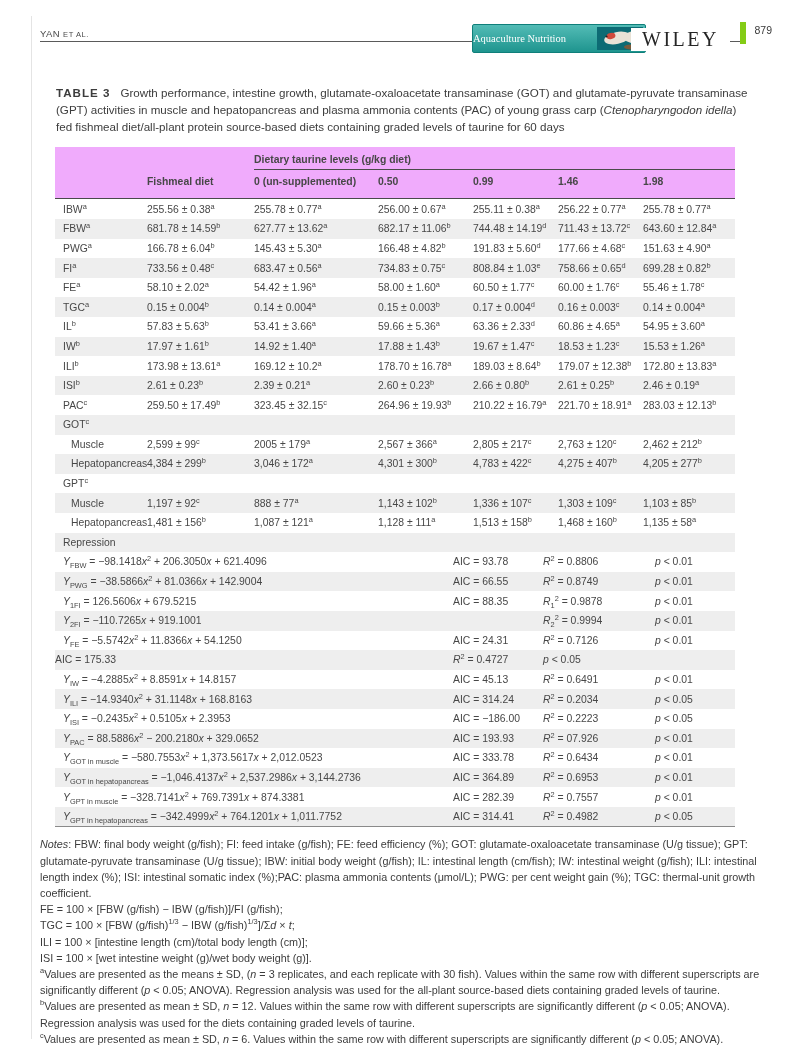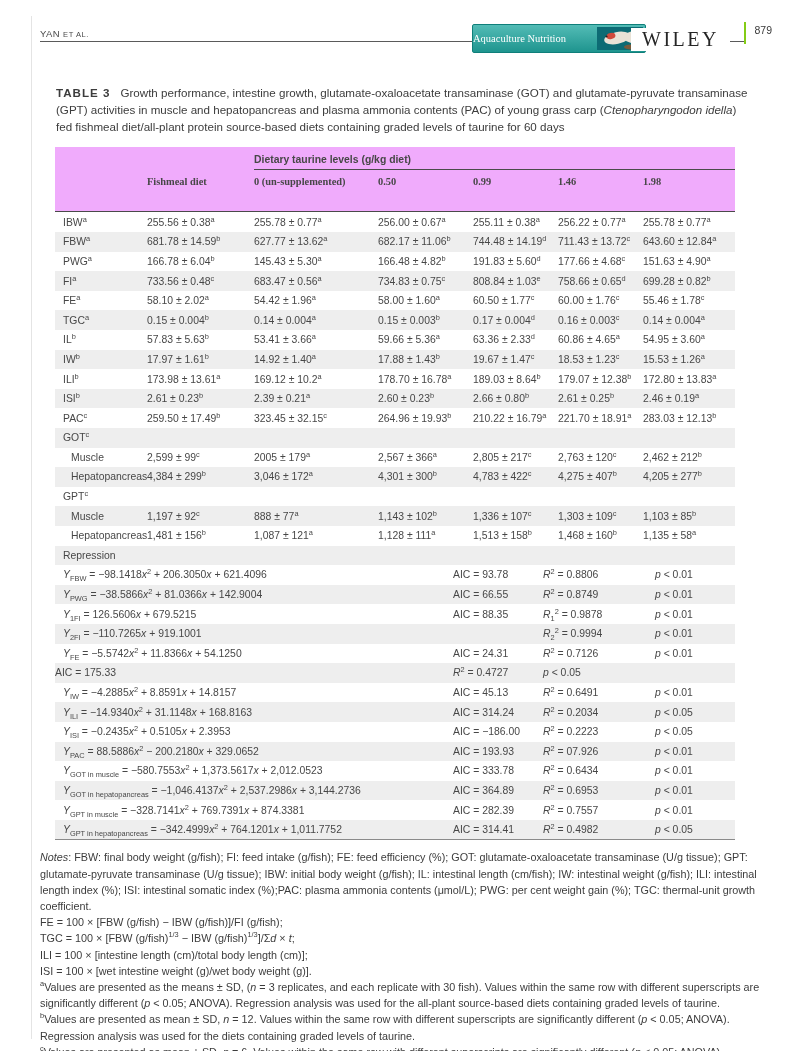--- a/index.html
+++ b/index.html
@@ -23,35 +23,35 @@
     display:flex;align-items:center;z-index:2;
   }
   .badge-label{flex:1;color:#ffffff;font-family:"Liberation Serif",serif;font-size:10.5px;padding-left:0;white-space:nowrap;}
   .badge-art{width:46px;height:23px;margin-right:2px;}
   .wiley{
     position:absolute;right:44px;top:16px;z-index:2;background:#fff;padding:0 11px;
     font-family:"Liberation Serif",serif;font-size:20px;letter-spacing:2.5px;color:#262626;font-weight:500;
   }
   .pageno{
     position:absolute;right:0;top:10px;z-index:2;
-    border-left:2px solid #84cc16;padding:2px 2px 8px 8px;
+    border-left:6px solid #84cc16;padding:2px 2px 8px 8px;
     font-size:10.5px;color:#3a3a3a;background:#fff;
   }
 
   
   .caption{margin:20px 8px 0 56px;width:692px;font-size:11.6px;line-height:1.48;color:#3c3c3c;}
   .caption .cap-label{font-weight:bold;letter-spacing:1px;margin-right:10px;}
 
   
   .tablewrap{margin:12px 0 0 55px;width:680px;font-size:10.4px;color:#474747;}
   .thead{background:#f0abfc;border-bottom:1px solid #4a4a4a;}
   .spanner-row{display:grid;grid-template-columns:199px 481px;}
   .spanner-cell{padding:7px 0 4px 0;border-bottom:1px solid #4a4a4a;font-weight:bold;}
   .colrow{display:grid;grid-template-columns:92px 107px 124px 95px 85px 85px 92px;}
-  .colrow .hcell{font-weight:bold;padding:6px 2px 24px 0;font-family:Liberation Serif, serif;}
+  .colrow .hcell{font-weight:bold;padding:6px 2px 11px 0;}
   .colrow .hcell:first-child{padding-left:8px;}
   .tbody{border-bottom:1px solid #8a8a8a;}
   .trow{min-height:19.6px;display:grid;align-items:center;}
   .trow:nth-child(even){background:#eeeeee;}
   .trow.data{grid-template-columns:92px 107px 124px 95px 85px 85px 92px;}
   .trow.reg{grid-template-columns:398px 90px 112px 80px;}
   .trow .cell{padding:2px 2px 2px 0;line-height:1.25;}
   .trow .label{padding-left:8px;}
   .trow .label.indent{padding-left:16px;}
   .trow.section .cell{padding-left:8px;}

